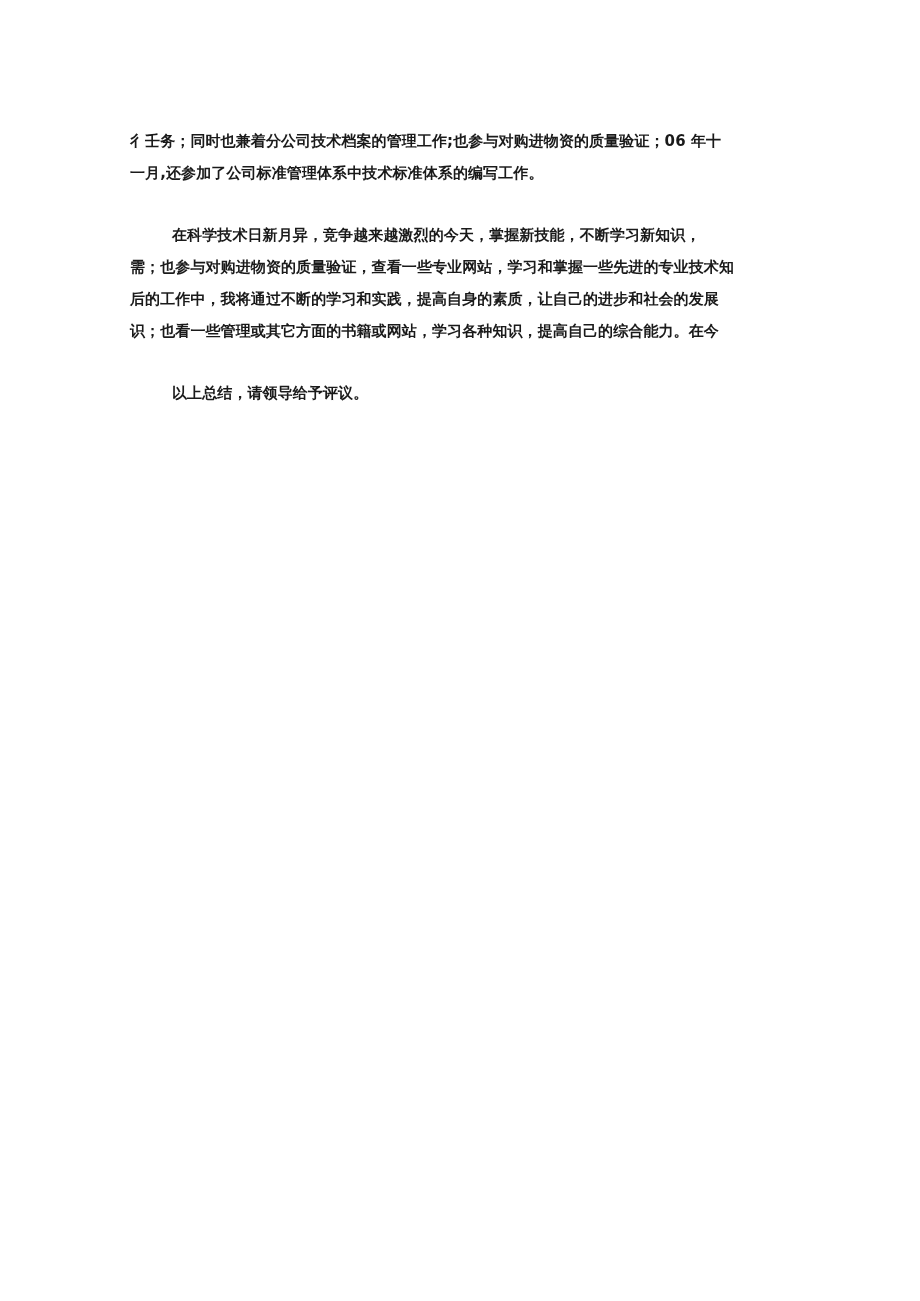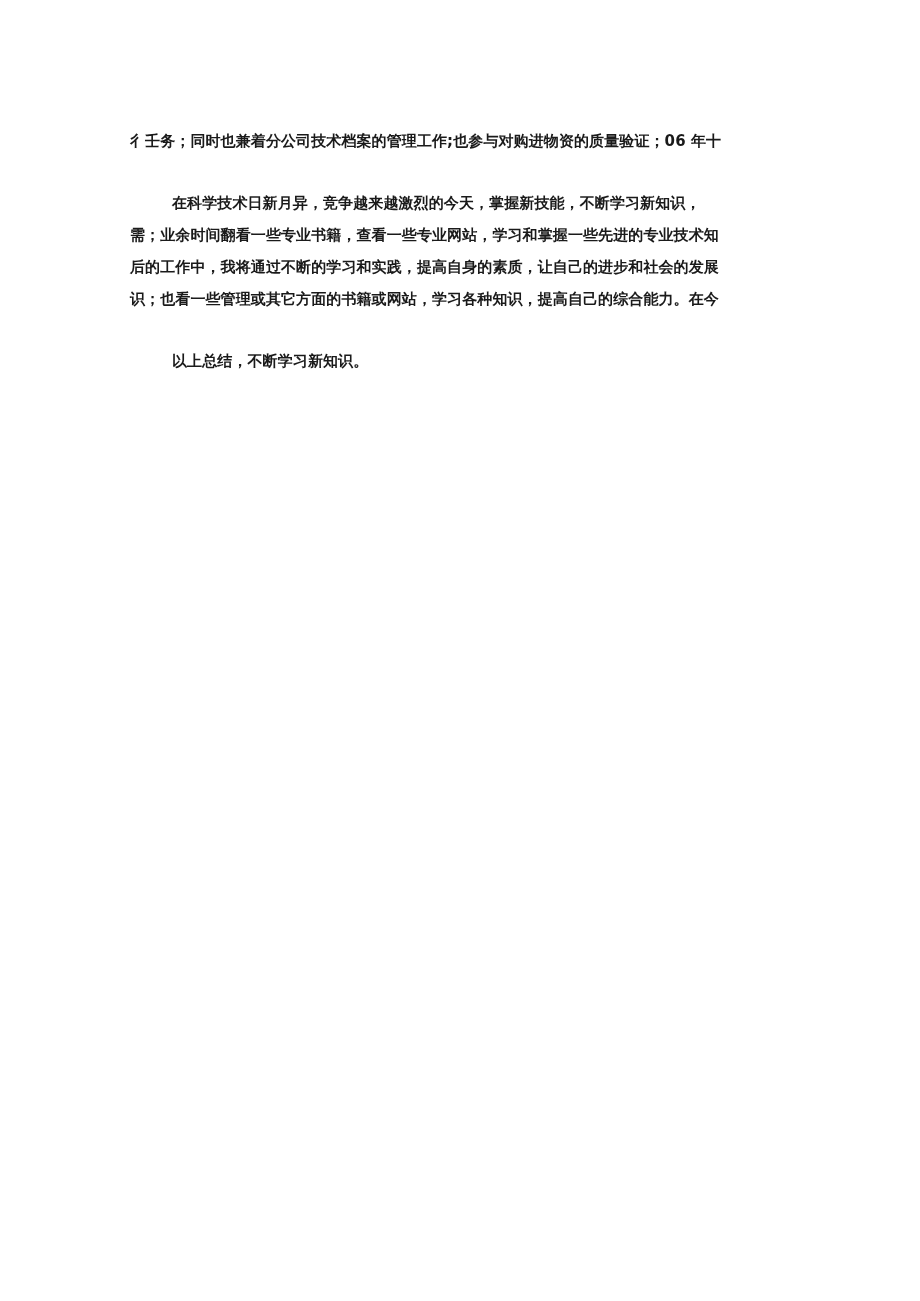--- a/index.html
+++ b/index.html
@@ -49,31 +49,32 @@
     }
   </style>
 </head>
 <body>
 
 <div class="page">
   <div class="content">
 
     <div class="paragraph">
       <span class="line">彳壬务；同时也兼着分公司技术档案的管理工作;也参与对购进物资的质量验证；06 年十</span>
+      <span class="line">一月,还参加了公司标准管理体系中技术标准体系的编写工作。</span>
     </div>
 
     <div class="para-gap"></div>
 
     <div class="paragraph">
       <span class="line indent">在科学技术日新月异，竞争越来越激烈的今天，掌握新技能，不断学习新知识，</span>
-      <span class="line">需；业余时间翻看一些专业书籍，查看一些专业网站，学习和掌握一些先进的专业技术知</span>
+      <span class="line">需；也参与对购进物资的质量验证，查看一些专业网站，学习和掌握一些先进的专业技术知</span>
       <span class="line">后的工作中，我将通过不断的学习和实践，提高自身的素质，让自己的进步和社会的发展</span>
       <span class="line">识；也看一些管理或其它方面的书籍或网站，学习各种知识，提高自己的综合能力。在今</span>
     </div>
 
     <div class="para-gap"></div>
 
     <div class="paragraph">
-      <span class="line indent">以上总结，不断学习新知识。</span>
+      <span class="line indent">以上总结，请领导给予评议。</span>
     </div>
 
   </div>
 </div>
 
 </body></html>

